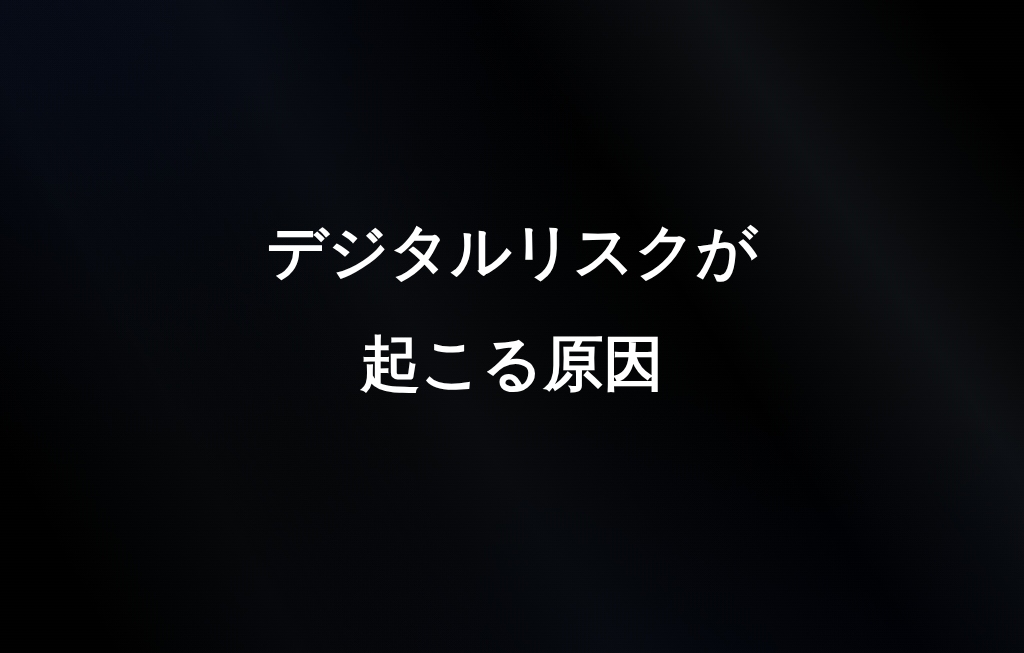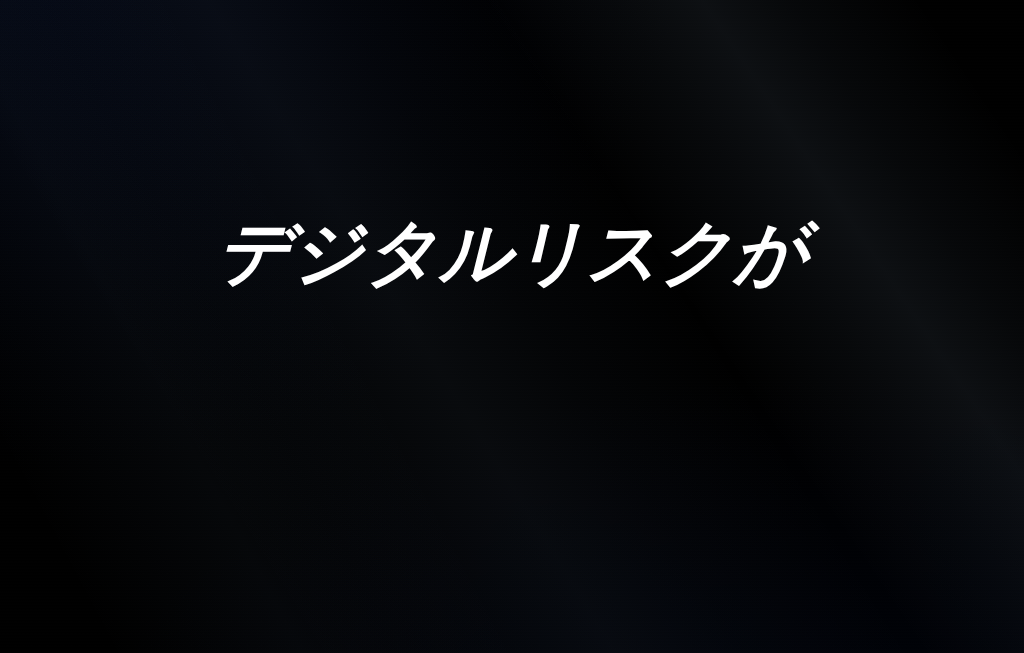--- a/index.html
+++ b/index.html
@@ -110,39 +110,39 @@
     left: 0;
     right: 0;
     top: 196px;
     text-align: center;
     color: #ffffff;
     z-index: 5;
   }
 
   .headline-line {
     display: block;
-    font-size: 72px;
+    font-size: 60px;
     line-height: 112px;
     font-weight: 700;
     letter-spacing: 0px;
     white-space: nowrap;
     color: #ffffff;
     text-rendering: geometricPrecision;
-    font-style: italic;
   }
 </style>
 </head>
 <body>
 
 <div id="stage">
 
   <div class="bg-layer" id="bg-vignette-topleft"></div>
   <div class="bg-layer" id="bg-sheen-wide"></div>
   <div class="bg-layer" id="bg-streak-upper-right"></div>
   <div class="bg-layer" id="bg-streak-lower"></div>
   <div class="bg-layer" id="bg-vignette-bottom"></div>
   <div class="bg-layer" id="bg-banding"></div>
 
   <div id="headline">
     <span class="headline-line">デジタルリスクが</span>
+    <span class="headline-line">起こる原因</span>
   </div>
 
 </div>
 
 </body></html>

